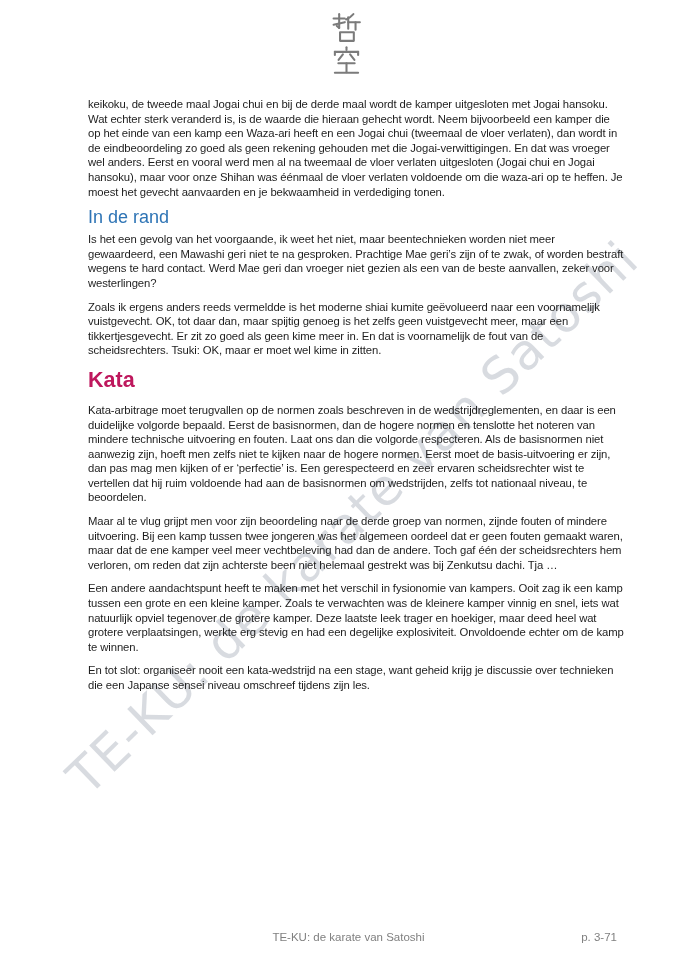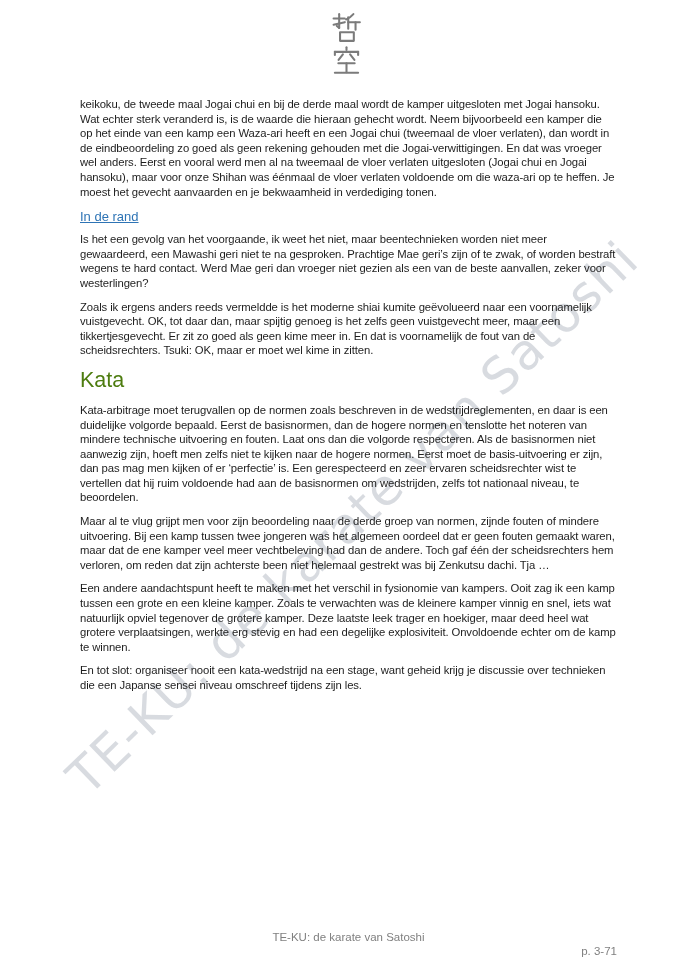--- a/index.html
+++ b/index.html
@@ -41,66 +41,65 @@
     flex-direction: column;
     align-items: center;
     gap: 3px;
     z-index: 1;
   }
   .logo svg {
     display: block;
   }
   .content {
     position: absolute;
-    left: 80px;
+    left: 88px;
     top: 97px;
     width: 537px;
     z-index: 1;
     color: #1d1d1d;
     font-size: 11.3px;
     line-height: 14.6px;
     letter-spacing: -0.1px;
     text-align: left;
   }
   .content p {
     margin: 0 0 9px 0;
   }
   h2.sub {
     color: #2E74B5;
-    font-size: 13px;
+    font-size: 18px;
     font-weight: 400;
     margin: 6px 0 6px 0;
     line-height: 18px;
     letter-spacing: 0;
-    text-decoration: underline;
   }
   h1.big {
-    color: #4d7c0f;
+    color: #be185d;
     font-size: 21.5px;
-    font-weight: 400;
+    font-weight: 700;
     margin: 8px 0 9px 0;
     line-height: 27px;
     letter-spacing: 0;
   }
   .footer {
     position: absolute;
     left: 80px;
     top: 931px;
     width: 537px;
     font-size: 11.5px;
     color: #808080;
     z-index: 1;
   }
   .footer-title {
     text-align: center;
   }
   .page-number {
     position: absolute;
     right: 0;
-    top: 14px;
+    top: 0;
     margin-left: 14px;
   }
 </style>
 </head>
 <body>
 
 <div class="page">
 
   <div class="watermark">TE-KU: de karate van Satoshi</div>
 

